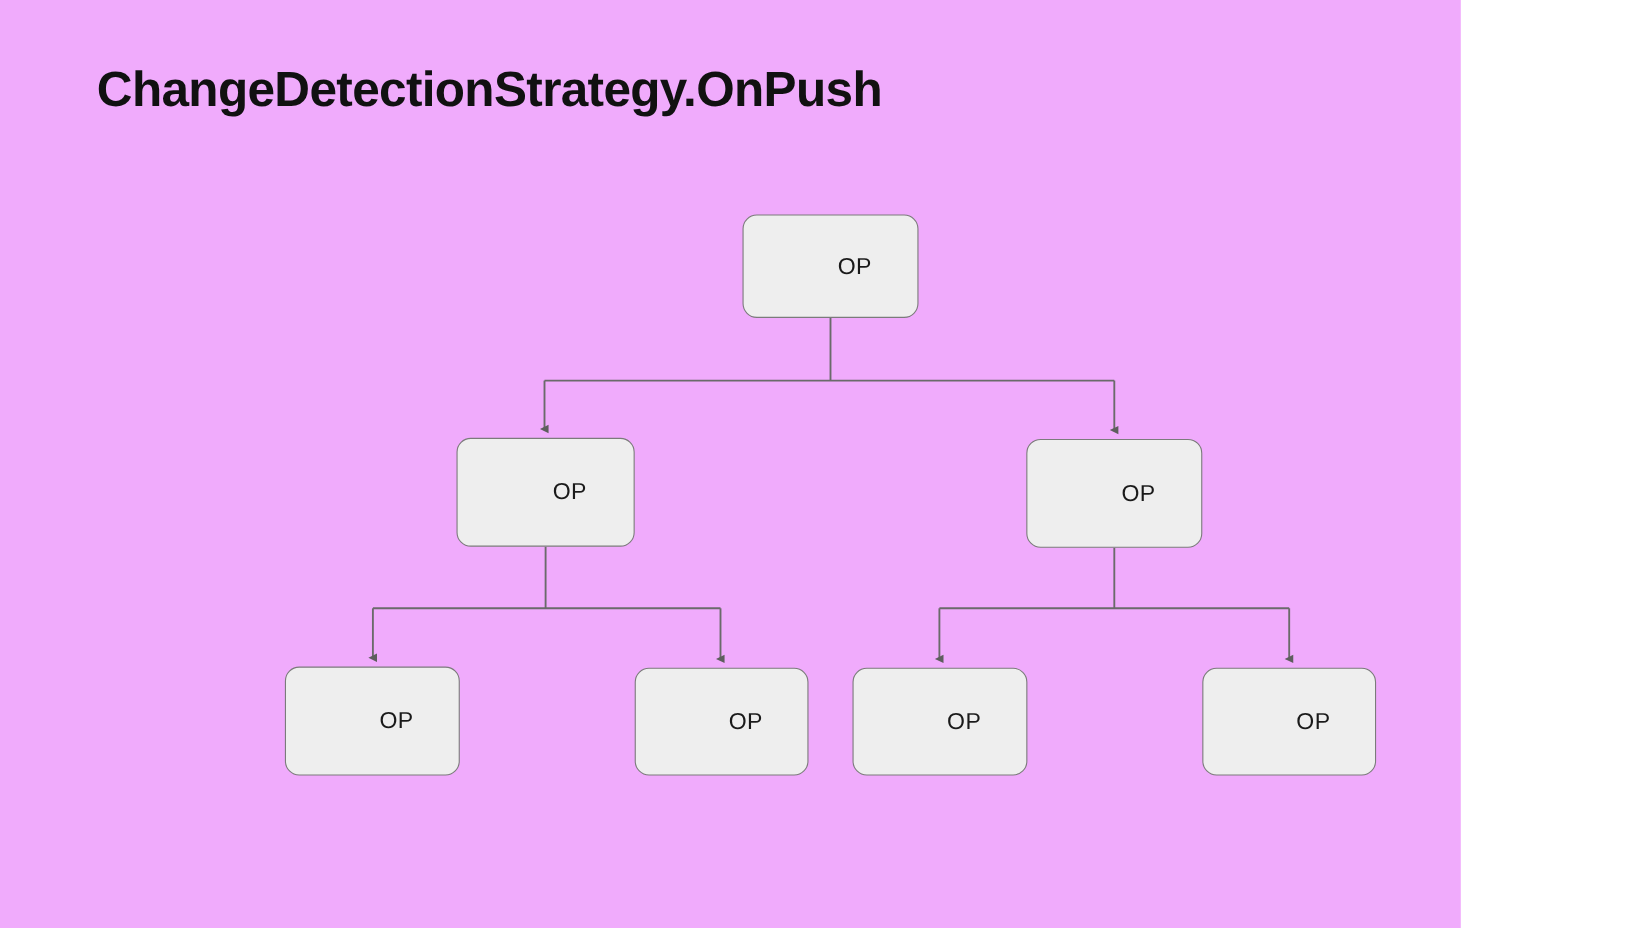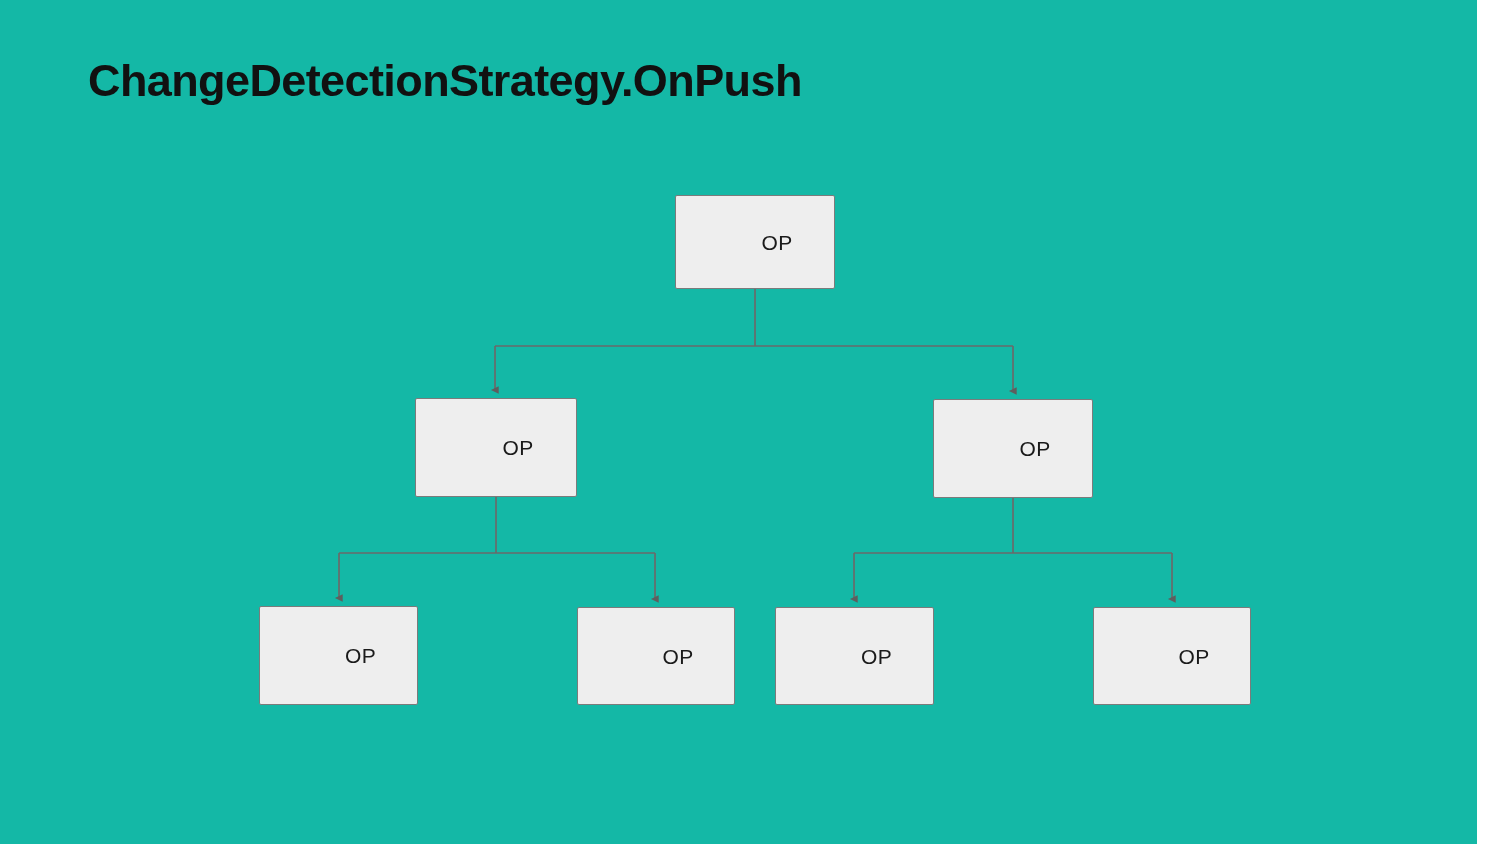--- a/index.html
+++ b/index.html
@@ -8,23 +8,23 @@
   }
   body {
     width: 1500px;
     height: 844px;
     background: #ffffff;
     font-family: "Liberation Sans", sans-serif;
     overflow: hidden;
   }
   #slide {
     position: relative;
-    width: 1477px;
+    width: 1328px;
     height: 844px;
-    background: #14b8a6;
+    background: #f0abfc;
   }
   #slide-title {
     position: absolute;
     left: 88px;
     top: 55px;
     font-size: 45px;
     font-weight: bold;
     letter-spacing: -0.6px;
     color: #111111;
     white-space: nowrap;
@@ -43,21 +43,21 @@
     top: 0;
     width: 1500px;
     height: 844px;
     pointer-events: none;
   }
   .tree-node {
     position: absolute;
     box-sizing: border-box;
     background: #eeeeee;
     border: 1.6px solid #7b7b7b;
-    border-radius: 2px;
+    border-radius: 13px;
     display: flex;
     align-items: center;
     justify-content: center;
     padding-left: 44px;
   }
   .node-label {
     font-size: 21px;
     font-weight: 400;
     color: #1a1a1a;
     letter-spacing: 0.3px;

